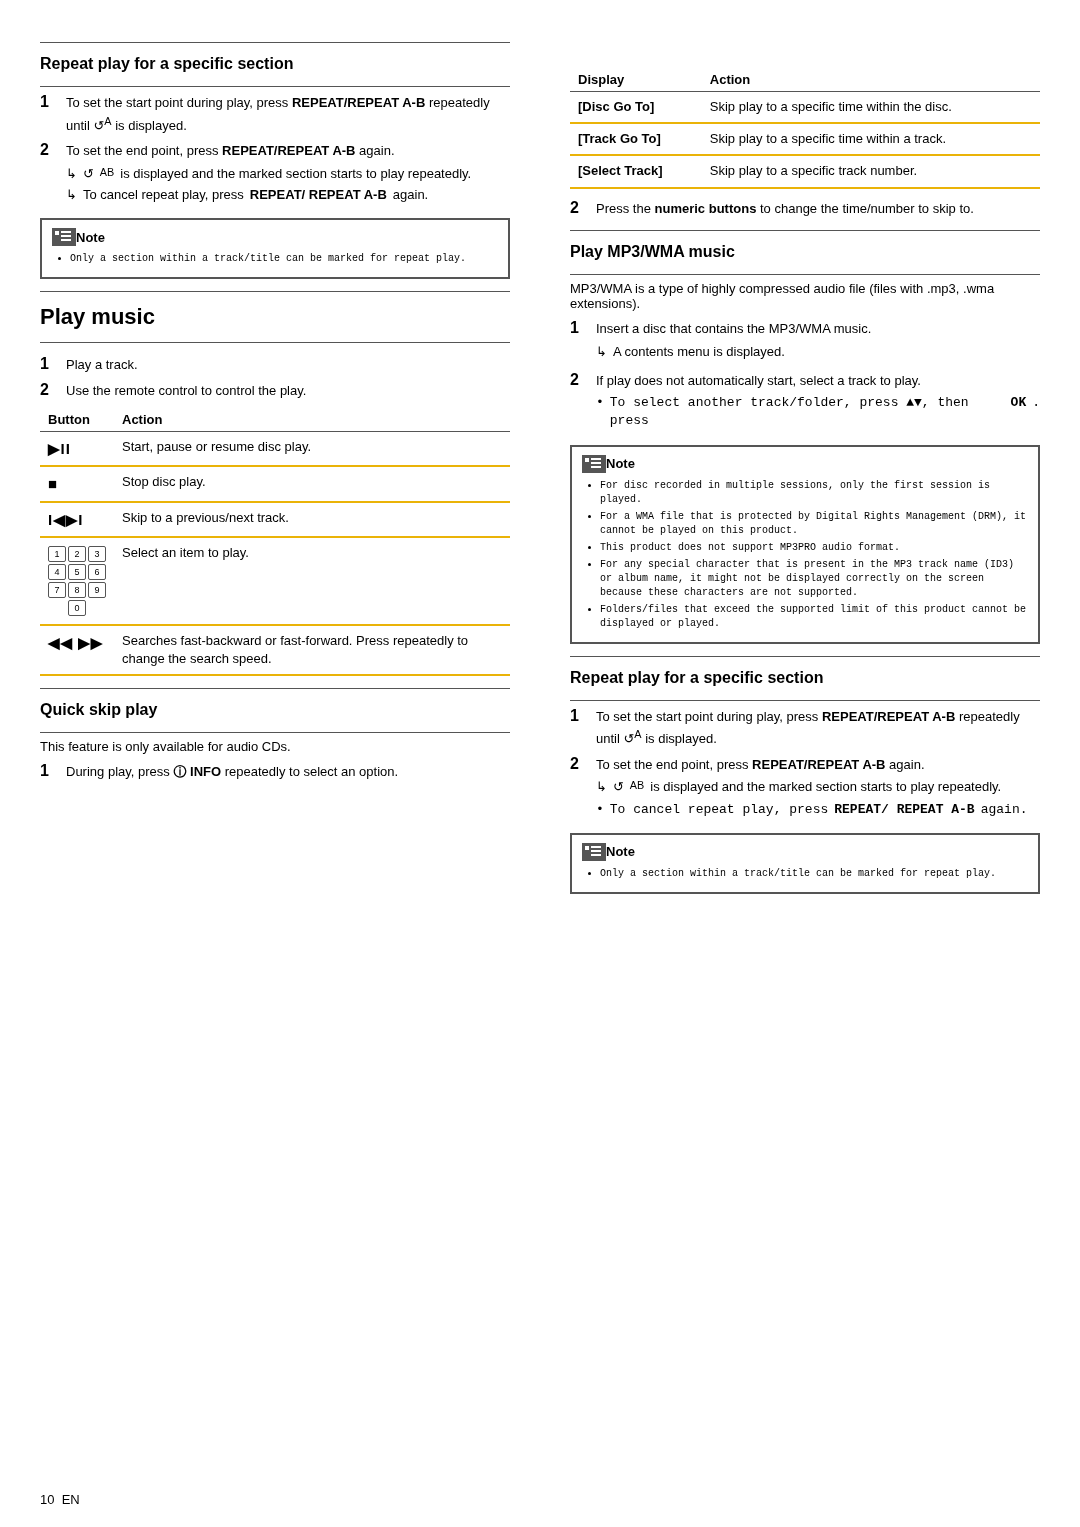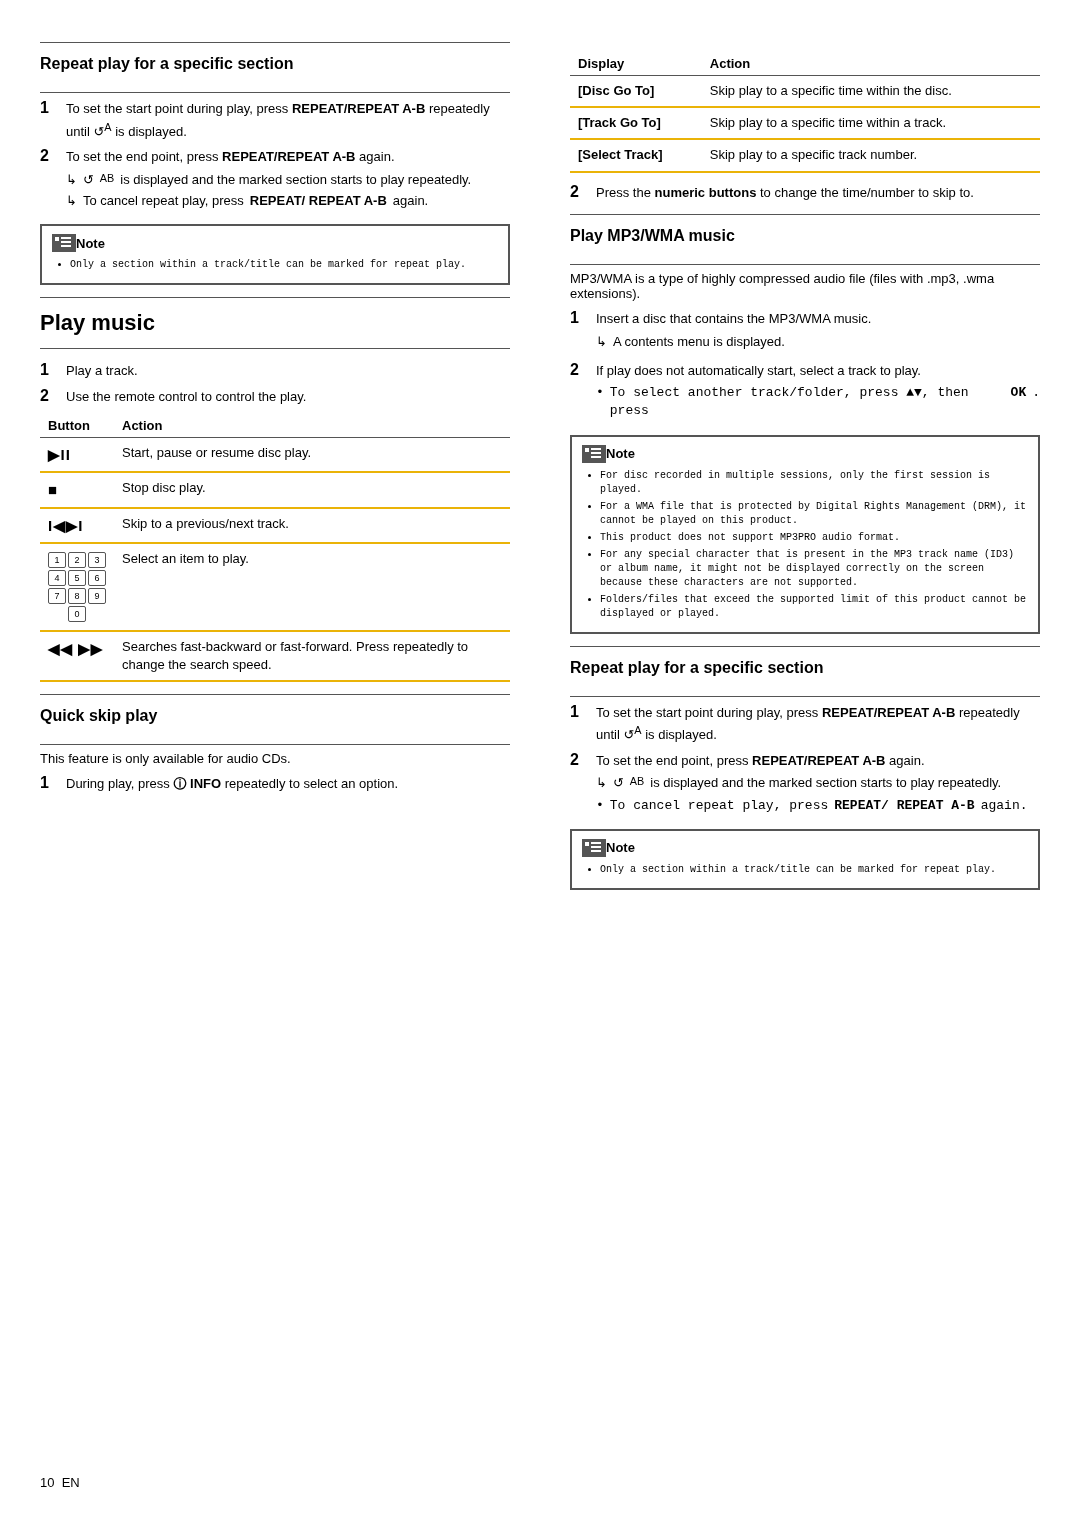--- a/index.html
+++ b/index.html
@@ -31,21 +31,21 @@
     h2.section-title {
       font-size: 22px;
       font-weight: bold;
       margin-bottom: 6px;
     }
     h3.sub-title {
       font-size: 16px;
       font-weight: bold;
       margin-bottom: 6px;
       border-bottom: 1px solid #555;
-      padding-bottom: 19px;
+      padding-bottom: 13px;
     }
 
     .numbered-item {
       display: flex;
       gap: 8px;
       margin-bottom: 6px;
     }
     .num {
       font-size: 16px;
       font-weight: bold;
@@ -265,21 +265,21 @@
       <span class="num">1</span>
       <div class="item-content">
         During play, press <b>ⓘ INFO</b> repeatedly to select an option.
       </div>
     </div>
 
   </div>
 
   <div class="right-col">
 
-    <table class="data-table" style="margin-top:22px;">
+    <table class="data-table" style="margin-top:38px;">
       <thead>
         <tr>
           <th>Display</th>
           <th>Action</th>
         </tr>
       </thead>
       <tbody>
         <tr>
           <td><b>[Disc Go To]</b></td>
           <td>Skip play to a specific time within the disc.</td>
@@ -372,17 +372,17 @@
       </div>
       <div class="note-content">
         <ul>
           <li>Only a section within a track/title can be marked for repeat play.</li>
         </ul>
       </div>
     </div>
 
   </div>
 
-  <div style="position:absolute; bottom:37px; left:40px;">
+  <div style="position:absolute; bottom:20px; left:40px;">
     <span>10</span>&nbsp;&nbsp;<span>EN</span>
   </div>
 
 </div>
 
 </body></html>

